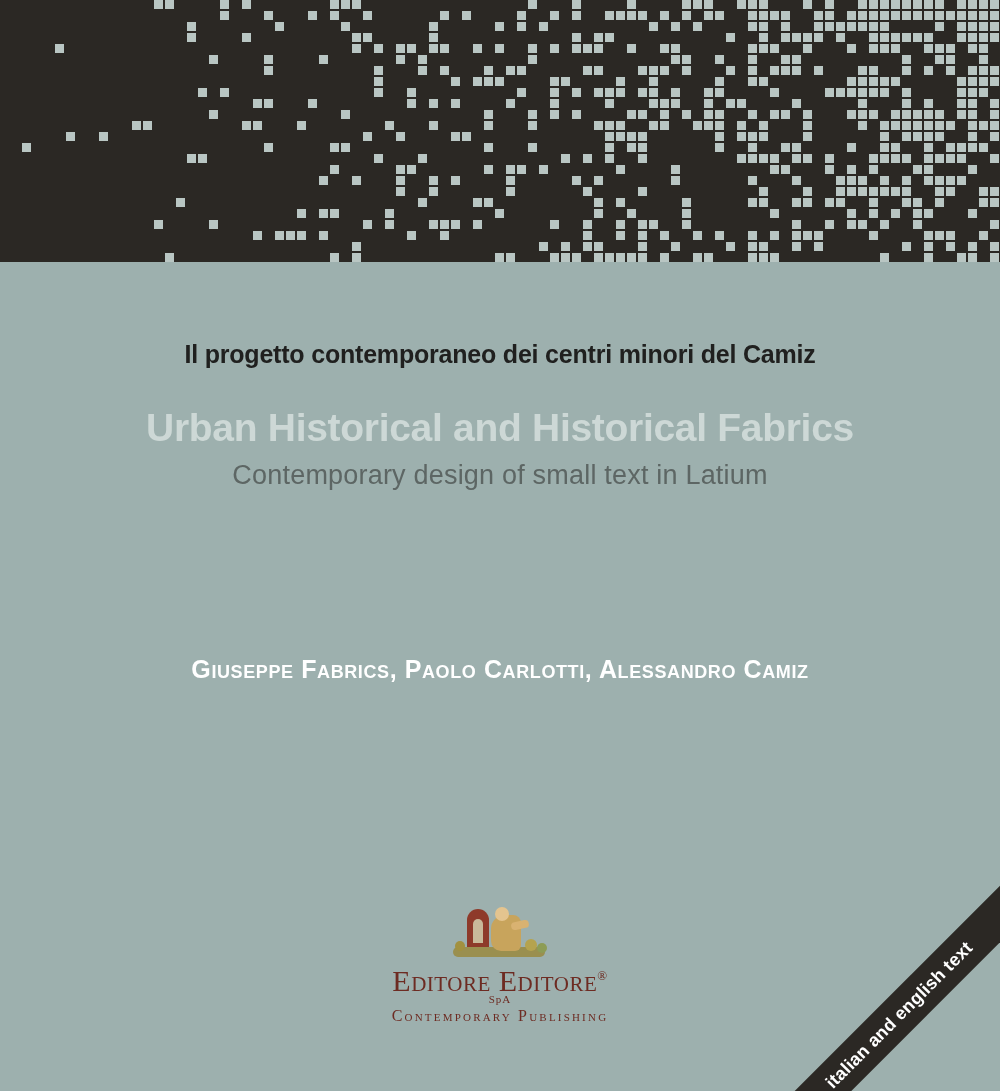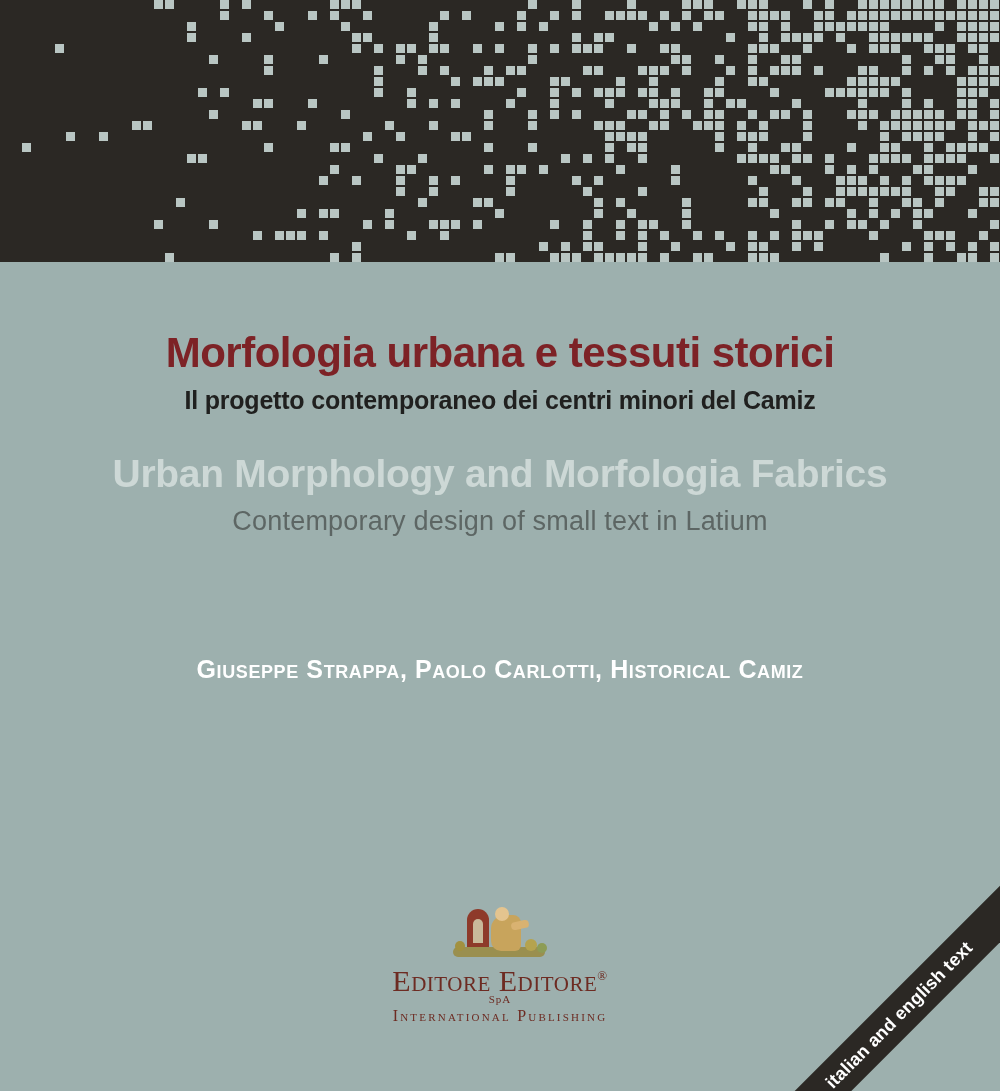--- a/index.html
+++ b/index.html
@@ -792,44 +792,43 @@
         <div class="px" style="left: 770px; top: 253px; width: 9px; height: 9px;"></div>
         <div class="px" style="left: 880px; top: 253px; width: 9px; height: 9px;"></div>
         <div class="px" style="left: 924px; top: 253px; width: 9px; height: 9px;"></div>
         <div class="px" style="left: 957px; top: 253px; width: 9px; height: 9px;"></div>
         <div class="px" style="left: 968px; top: 253px; width: 9px; height: 9px;"></div>
         <div class="px" style="left: 990px; top: 253px; width: 9px; height: 9px;"></div>
       </div>
   </div>
 
   <div class="title-block">
-    <div class="title-it">Morfologia urbana e tessuti storici</div>
     <div class="subtitle-it">Il progetto contemporaneo dei centri minori del Camiz</div>
-    <div class="title-en">Urban Morphology and Morfologia Fabrics</div>
+    <div class="title-en">Urban Historical and Historical Fabrics</div>
     <div class="subtitle-en">Contemporary design of small text in Latium</div>
   </div>
 
-  <div class="authors">Giuseppe Strappa, Paolo Carlotti, Historical Camiz</div>
+  <div class="authors">Giuseppe Fabrics, Paolo Carlotti, Alessandro Camiz</div>
 
   <div class="publisher">
     <div class="pub-emblem">
       <div class="shrine"></div>
       <div class="shrine-door"></div>
       <div class="ground"></div>
       <div class="figure-body"></div>
       <div class="figure-head"></div>
       <div class="figure-arm"></div>
       <div class="fruit-a"></div>
       <div class="fruit-b"></div>
       <div class="fruit-c"></div>
     </div>
     <div class="pub-name">
       <span>Editore Editore</span><span class="reg">®</span>
     </div>
     <div class="pub-sa">SpA</div>
-    <div class="pub-tag">International Publishing</div>
+    <div class="pub-tag">Contemporary Publishing</div>
   </div>
 
   <div class="ribbon-clip">
     <div class="ribbon">italian and english text</div>
   </div>
 
 </div>
 
 </body></html>

